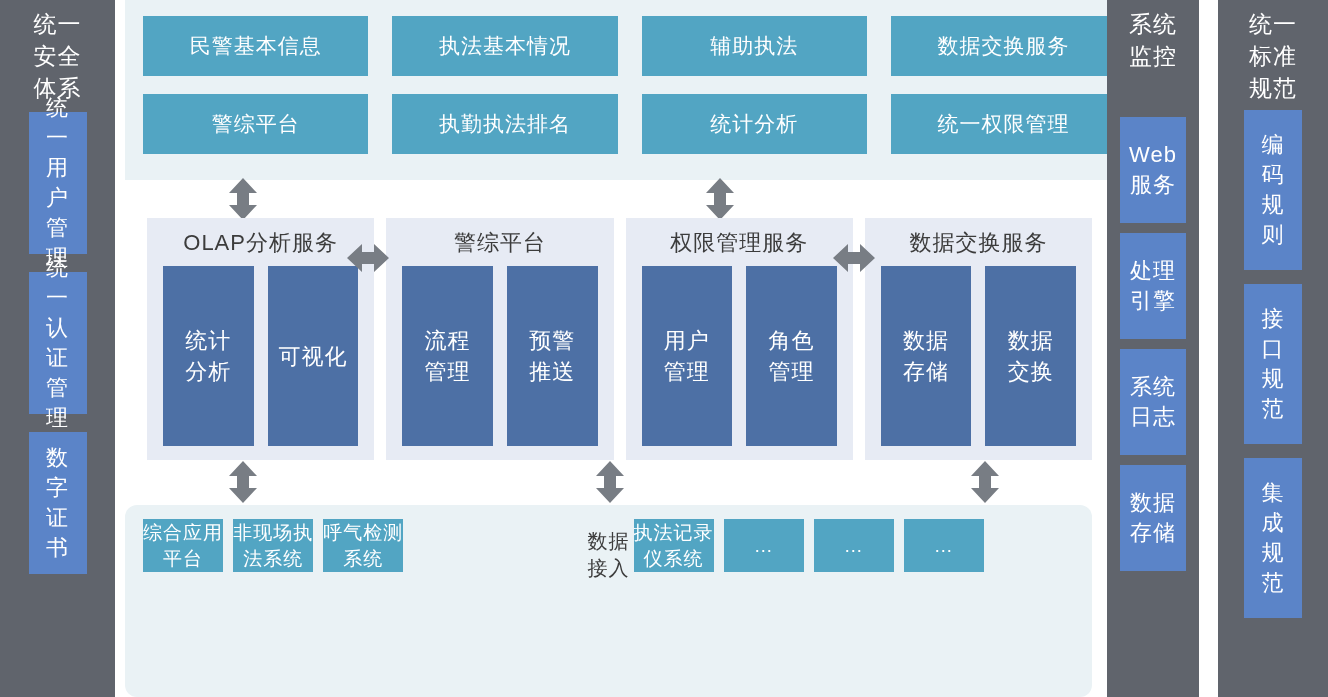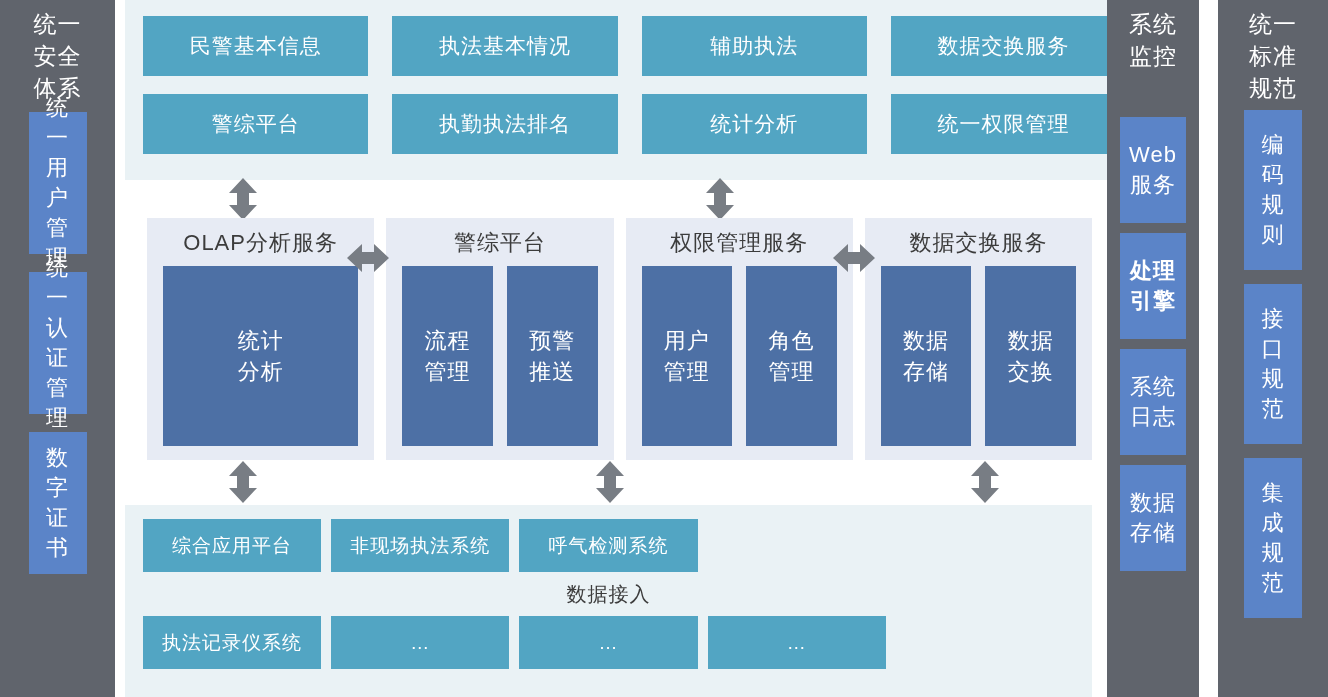--- a/index.html
+++ b/index.html
@@ -166,21 +166,21 @@
 
   
   #data-layer {
     position: absolute;
     left: 0; top: 505px;
     width: 967px;
     height: 192px;
     background: #eaf2f5;
     padding: 14px 18px 16px 18px;
     display: flex;
-    flex-direction: column;
+    border-radius: 12px;
   }
   .data-row {
     display: grid;
     grid-template-columns: repeat(5, 1fr);
     gap: 10px;
     height: 53px;
   }
   .data-row .teal-box { font-size: 19px; }
   .data-layer-label {
     text-align: center;
@@ -245,20 +245,21 @@
       </svg>
     </div>
 
     <div id="service-layer">
 
       <div class="service-panel">
         <div class="service-title">OLAP分析服务</div>
         <div class="service-boxes">
           <div class="dark-box">统计
 分析</div>
+          <div class="dark-box">可视化</div>
         </div>
       </div>
 
       <div class="service-panel">
         <div class="service-title">警综平台</div>
         <div class="service-boxes">
           <div class="dark-box">流程
 管理</div>
           <div class="dark-box">预警
 推送</div>
@@ -329,21 +330,21 @@
     </div>
 
   </div>
 
   <div class="gray-col" id="col-monitor">
     <div class="gray-col-title">系统
 监控</div>
     <div class="gray-col-body">
       <div class="side-box" style="height:106px;">Web
 服务</div>
-      <div class="side-box" style="height:106px;font-weight:bold;">处理
+      <div class="side-box" style="height:106px;">处理
 引擎</div>
       <div class="side-box" style="height:106px;">系统
 日志</div>
       <div class="side-box" style="height:106px;">数据
 存储</div>
     </div>
   </div>
 
   <div class="gray-col" id="col-standard">
     <div class="gray-col-title">统一

